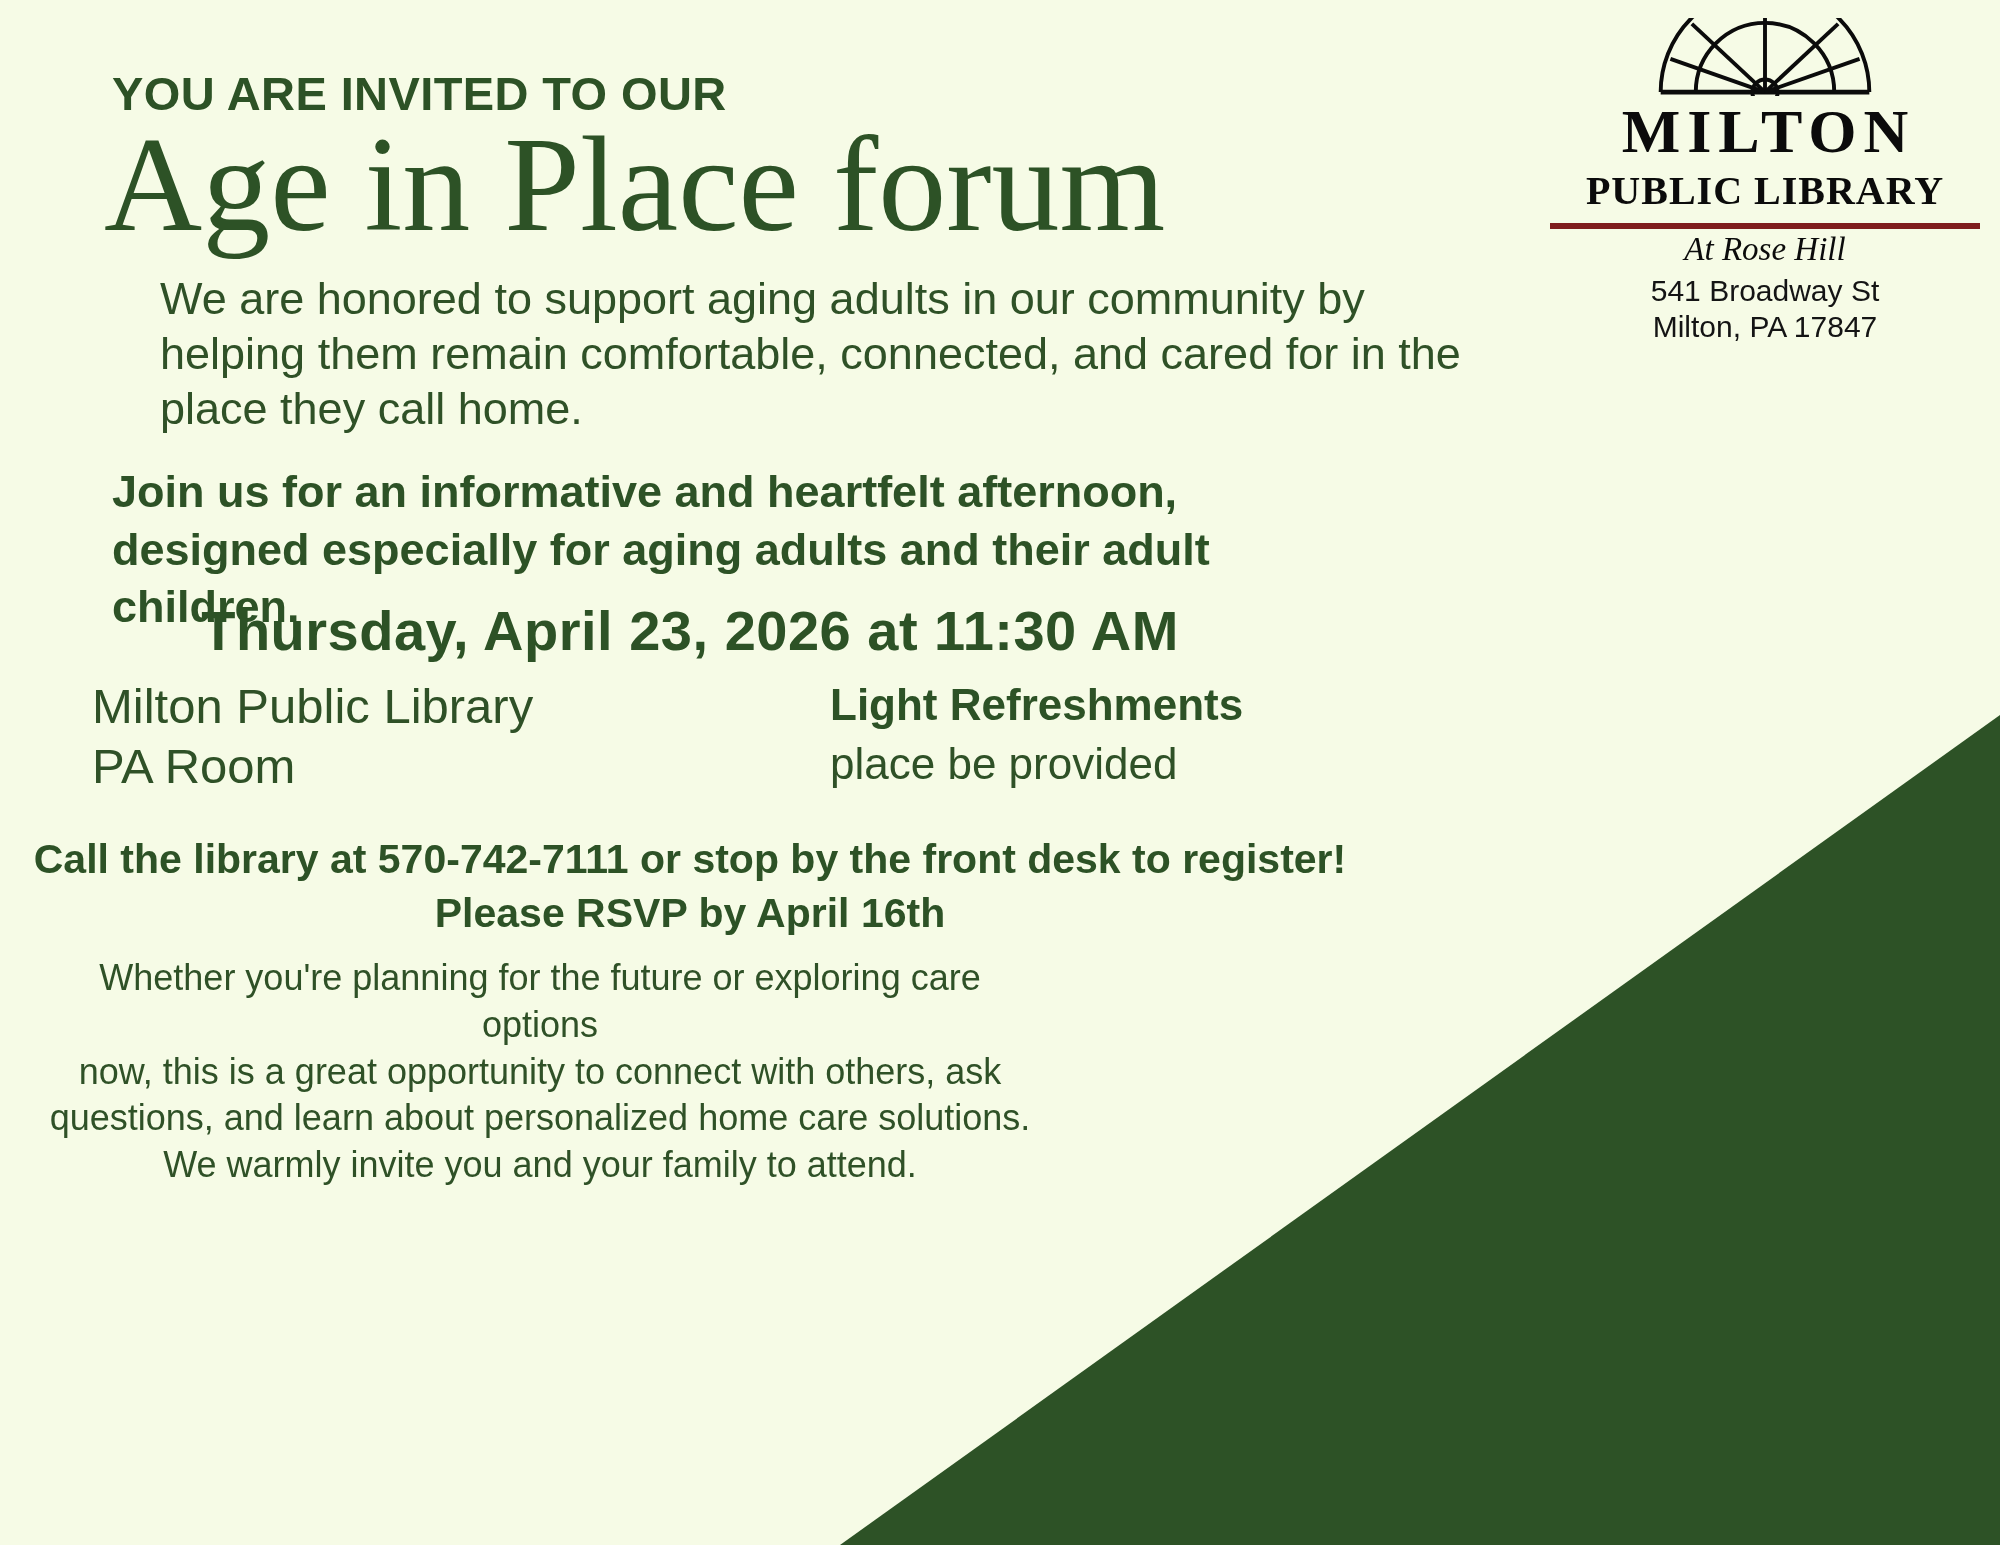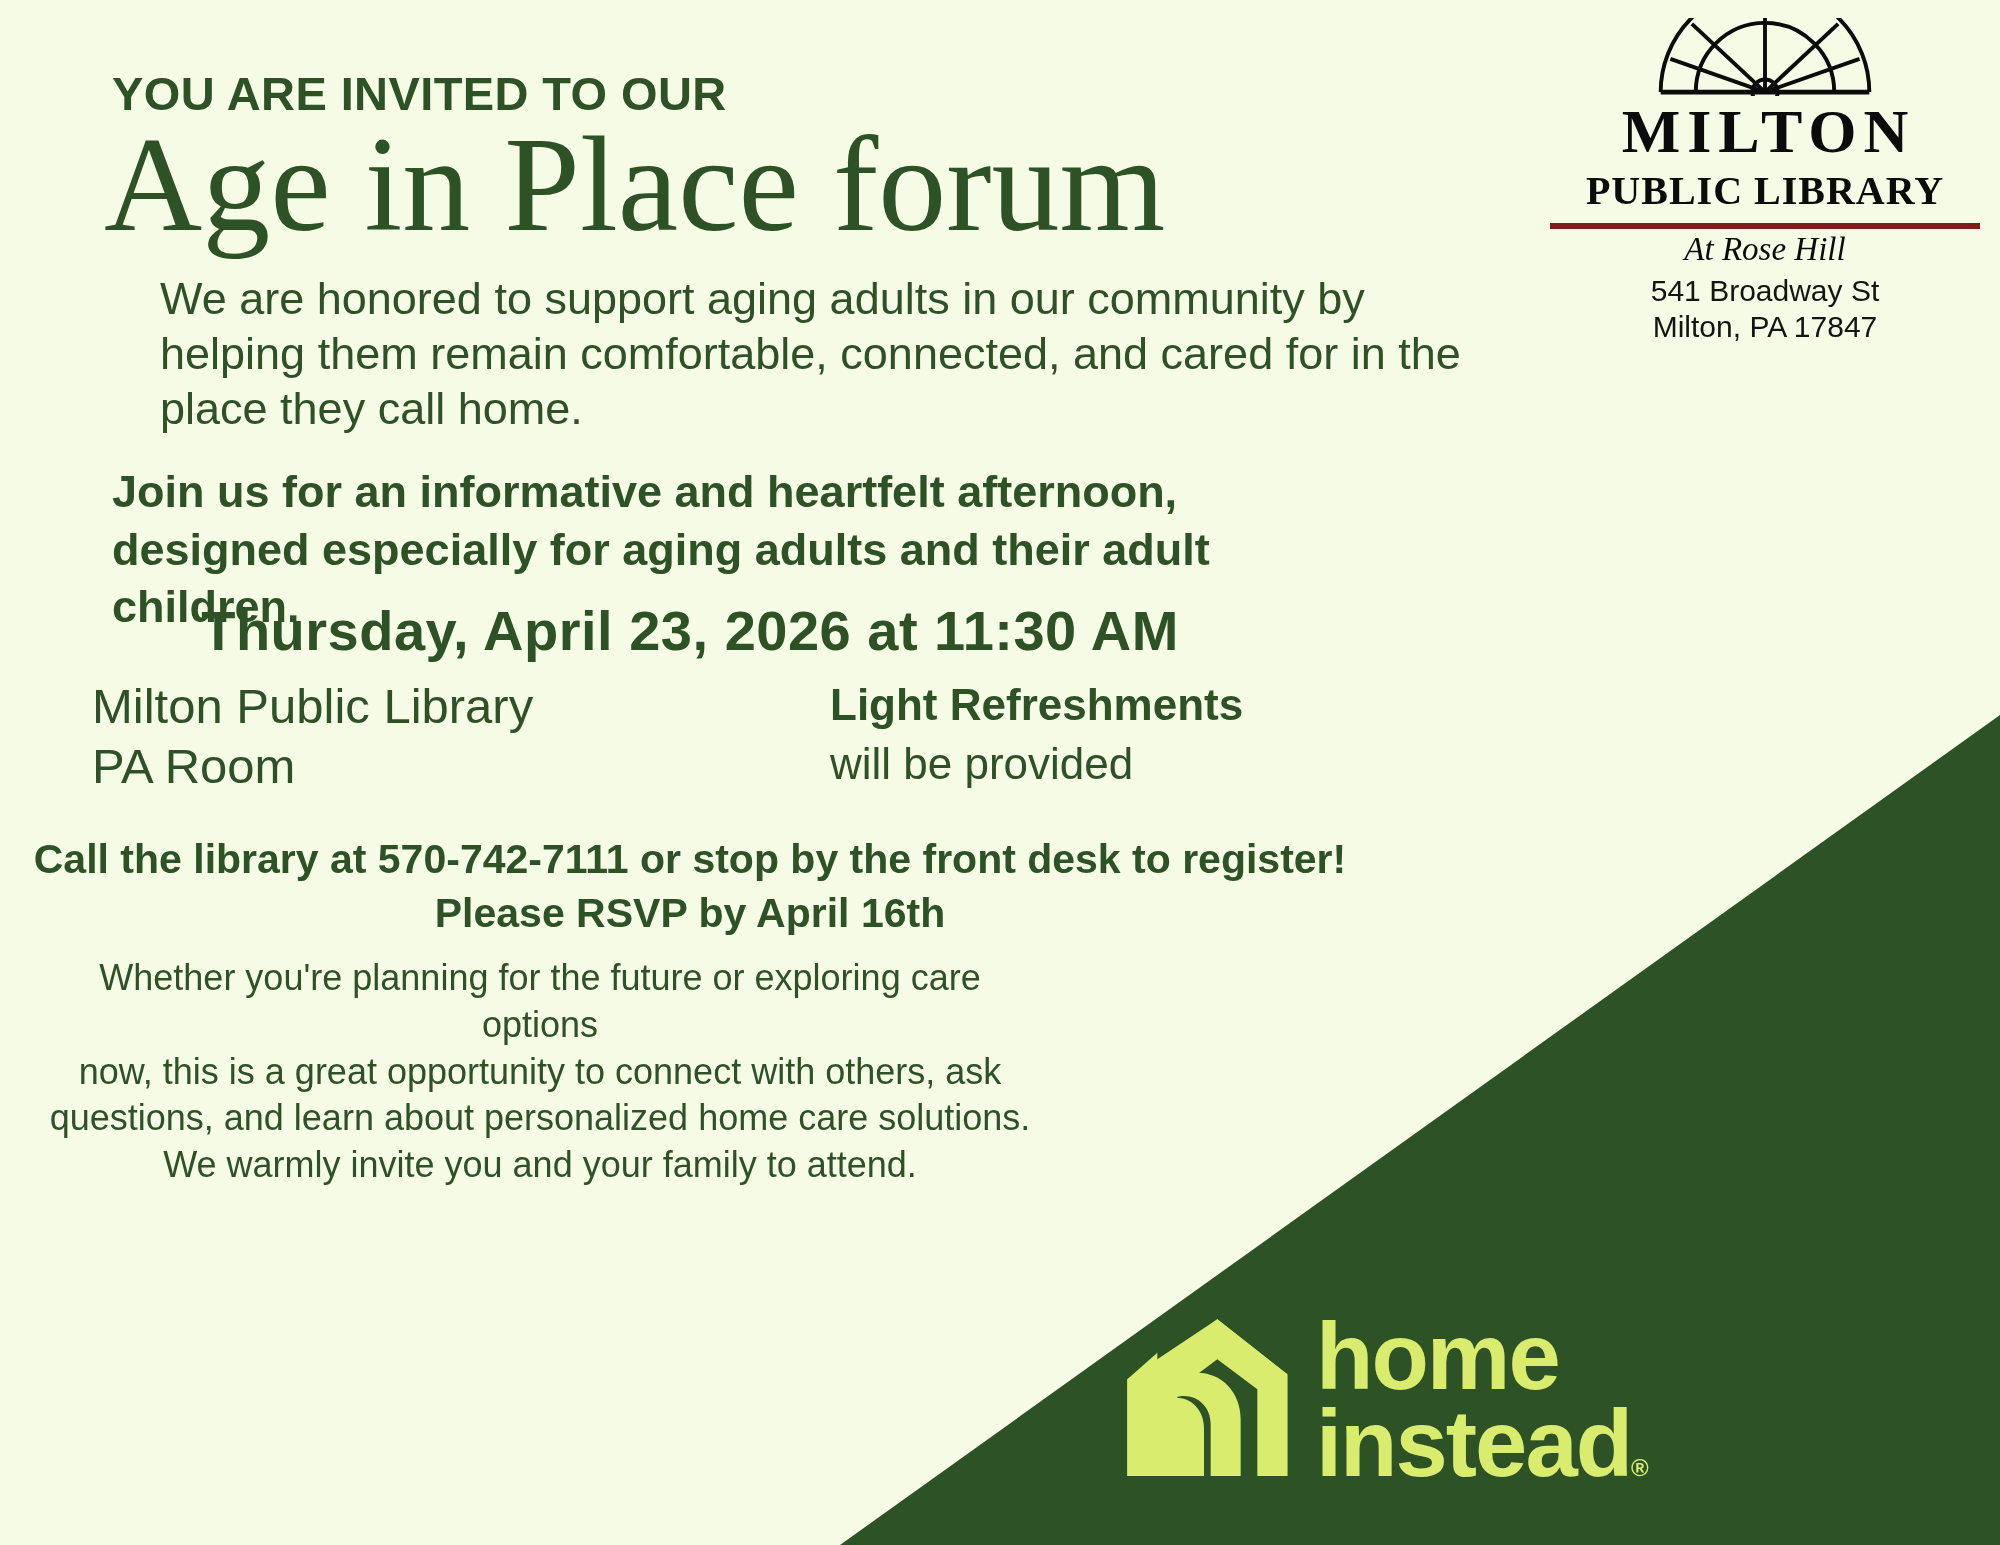--- a/index.html
+++ b/index.html
@@ -265,43 +265,29 @@
 
   <div class="datetime">Thursday, April 23, 2026 at 11:30 AM</div>
 
   <div class="venue">
     <div>Milton Public Library</div>
     <div>PA Room</div>
   </div>
 
   <div class="refresh">
     <div class="refresh-title">Light Refreshments</div>
-    <div class="refresh-sub">will be provided</div>
+    <div class="refresh-sub">place be provided</div>
   </div>
 
   <div class="register">
     <div>Call the library at 570-742-7111 or stop by the front desk to register!</div>
     <div>Please RSVP by April 16th</div>
   </div>
 
   <div class="closing">
     <div>Whether you're planning for the future or exploring care options</div>
     <div>now, this is a great opportunity to connect with others, ask</div>
     <div>questions, and learn about personalized home care solutions.</div>
     <div>We warmly invite you and your family to attend.</div>
   </div>
 
-  <div class="hi-logo">
-    <svg class="hi-mark" viewBox="0 0 100 102">
-      <path fill="#d9ec6e" d="M4 38 L22 22 L22 96 L4 96 Z"></path>
-      <path fill="#d9ec6e" d="M58 2 L4 38 L4 96 L22 96 L22 64 C22 54 30 48 38 48 C47 48 54 55 54 65 L54 96 L72 96 L72 62 C72 45 60 34 46 34 C40 34 34 36 30 40 L30 40 L58 20 L88 41 L88 96 L100 96 L100 35 Z"></path>
-      <path fill="#d9ec6e" d="M58 2 L100 35 L100 96 L82 96 L82 44 L58 26 L34 44 L34 96 L16 96 L16 35 Z"></path>
-      <path fill="#d9ec6e" d="M16 96 L16 66 C16 56 24 49 33 49 C43 49 50 57 50 67 L50 96 L34 96 L34 68 C34 65 32 63 33 63 C33 63 34 64 34 66 L34 96 Z"></path>
-    </svg>
-    <div class="hi-words">
-      <div>home</div>
-      <div style="white-space:nowrap;">
-        <span>instead</span><span class="reg">®</span>
-      </div>
-    </div>
-  </div>
 
 </div>
 
 </body></html>

